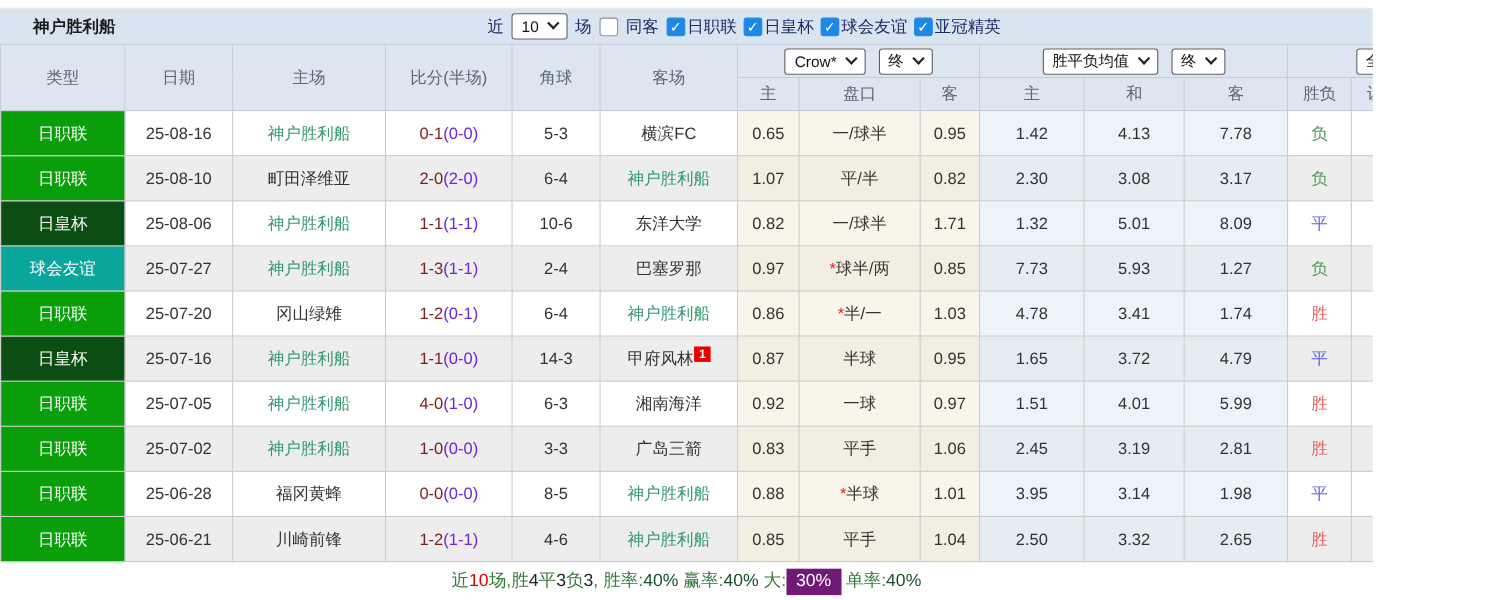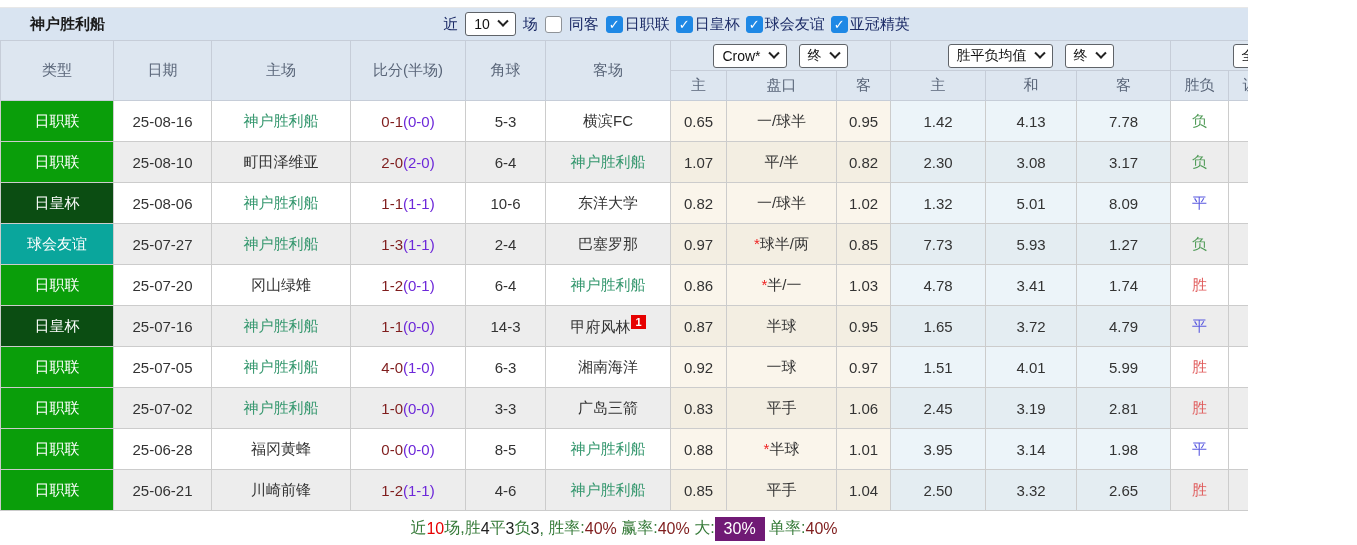--- a/index.html
+++ b/index.html
@@ -41,21 +41,21 @@
   td.res.c-r { color:#e05b5b; }
   td.res.c-g { color:#4e9a55; }
   td.res.c-b { color:#5a5ae0; }
   sup.badge { background:#e60000; color:#fff; font-size:11px; padding:1px 4px; margin-left:1px; font-weight:bold; }
 
   
   .footer { height:35px; display:flex; align-items:center; justify-content:center; font-size:16px; white-space:pre; }
   .footer .green { color:#357a38; }
   .footer .dark { color:#222; }
   .footer .red { color:#e60000; }
-  .footer .blue { color:#7f1d1d; }
+  .footer .blue { color:#14532d; }
   .footer .badge30 { background:#701a75; color:#fff; padding:3px 9px; margin:0 0; }
 </style>
 </head>
 <body>
 
 <div class="page">
   <div class="topstrip"></div>
 
   <div class="toolbar">
     <div class="title">神户胜利船</div>
@@ -197,21 +197,21 @@
         </tr>
         <tr>
           <td class="type ek">日皇杯</td>
           <td class="date">25-08-06</td>
           <td class="team self">神户胜利船</td>
           <td class="score"><span class="ft">1-1</span><span class="ht">(1-1)</span></td>
           <td class="corner">10-6</td>
           <td class="team ">东洋大学</td>
           <td class="cream">0.82</td>
           <td class="cream">一/球半</td>
-          <td class="cream">1.02</td>
+          <td class="cream">1.71</td>
           <td class="blue">1.32</td>
           <td class="blue">5.01</td>
           <td class="blue">8.09</td>
           <td class="res c-b">平</td>
           <td class="res c-g">输</td>
           <td class="res c-g">小</td>
         </tr>
         <tr class="alt">
           <td class="type fr">球会友谊</td>
           <td class="date">25-07-27</td>

